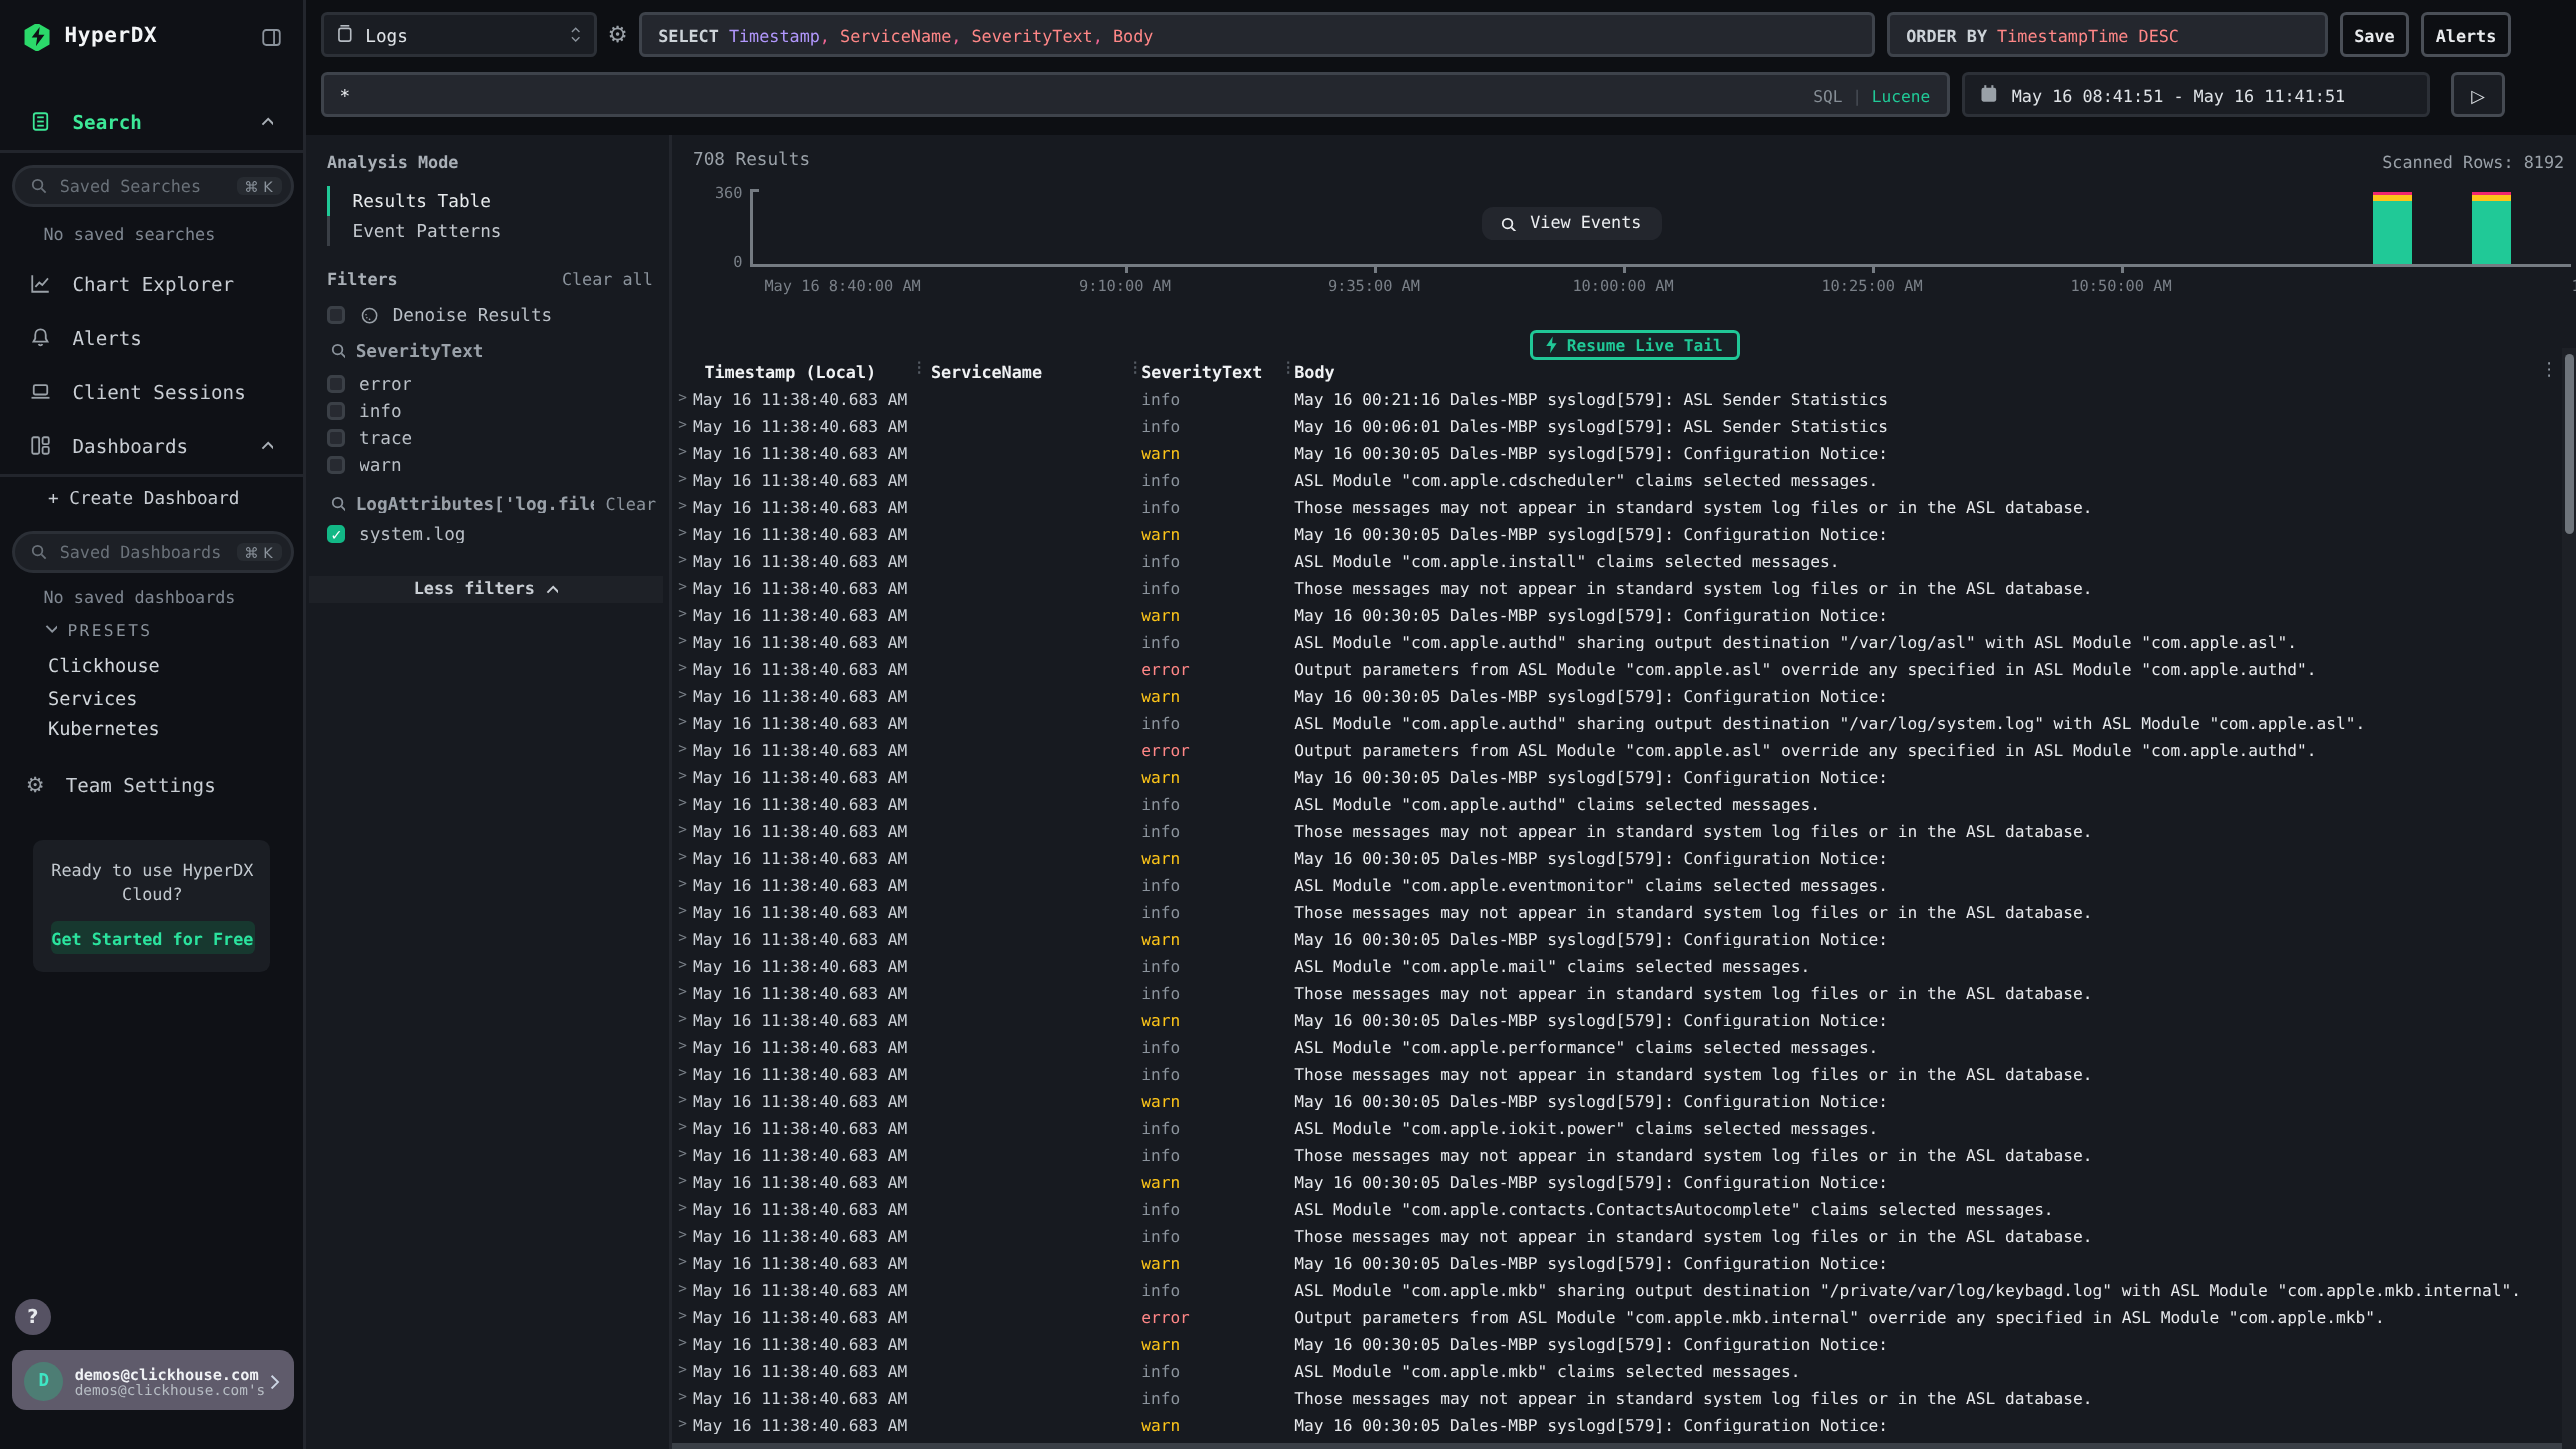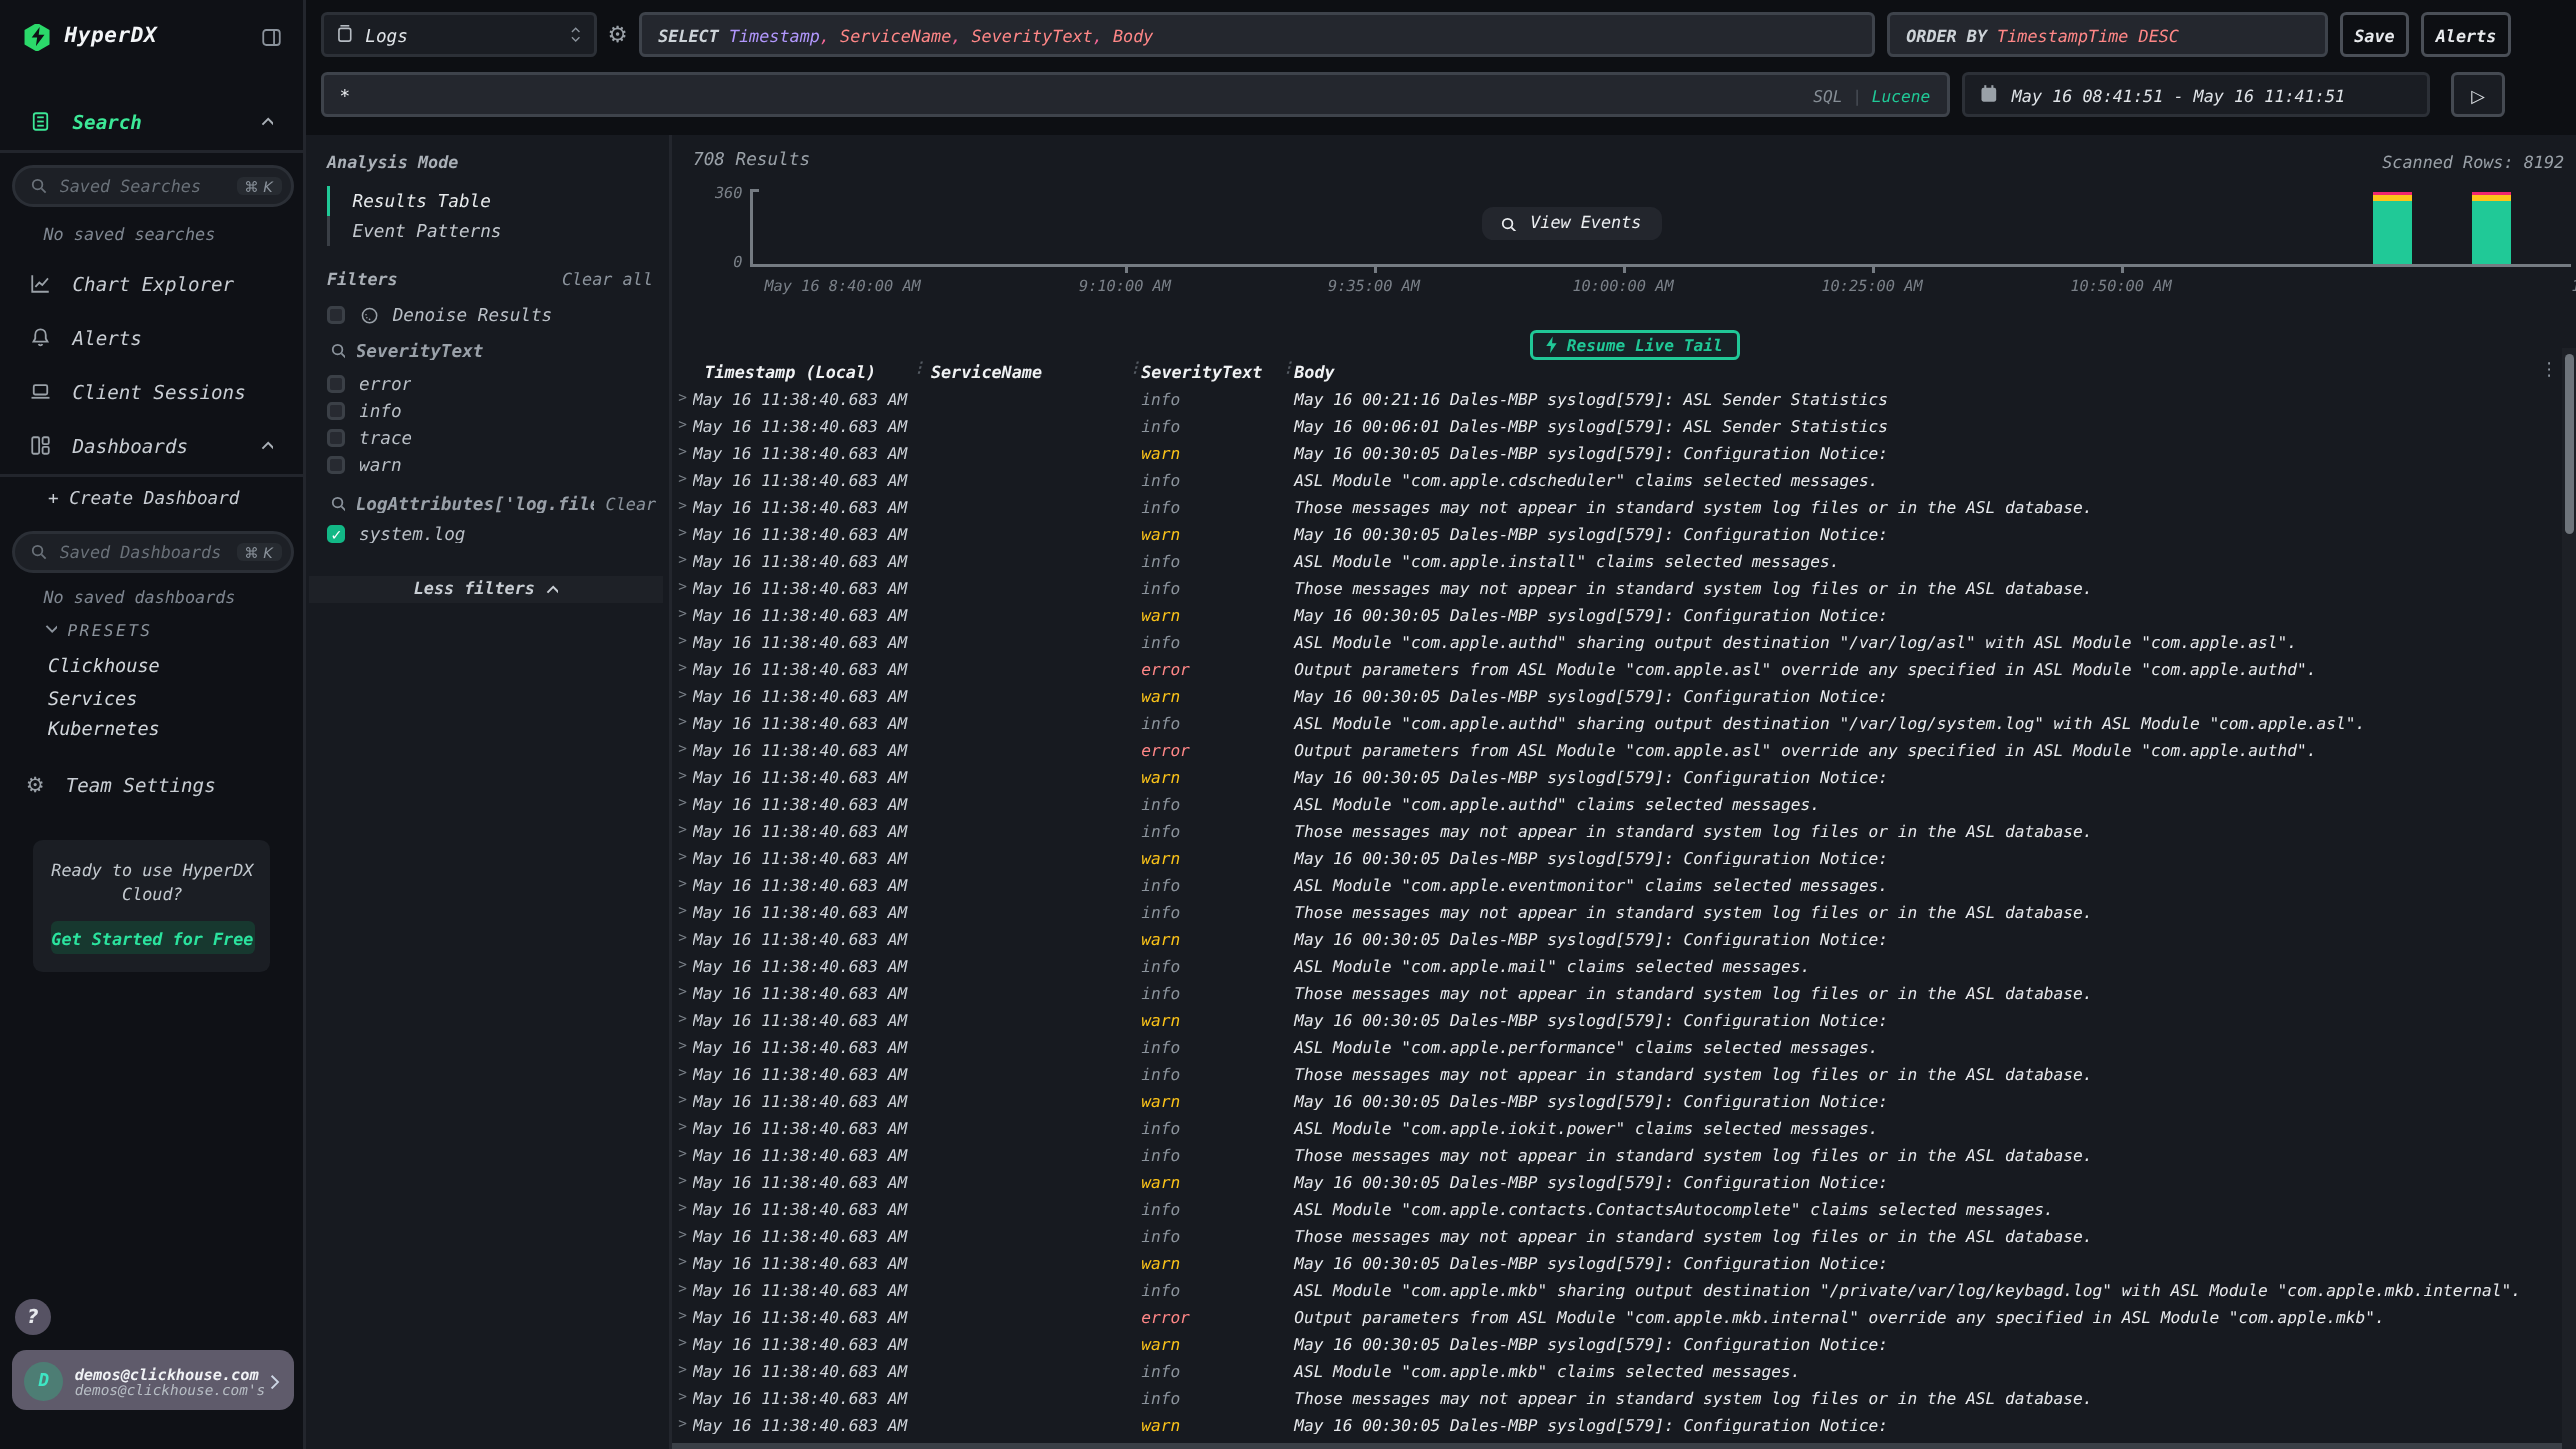--- a/index.html
+++ b/index.html
@@ -1,17 +1,17 @@
 <!DOCTYPE html>
 <html style="font-size:8.6px"><head>
 <meta charset="utf-8">
 <style>
   html,body{margin:0;padding:0;background:#0d0f13;}
   *{box-sizing:border-box;}
-  #stage{width:2576px;height:1449px;position:relative;overflow:hidden;font-style:italic;}
+  #stage{width:2576px;height:1449px;position:relative;overflow:hidden;}
   #app{width:859px;height:483px;position:absolute;left:0;top:0;transform:scale(3);transform-origin:0 0;
        font-family:"DejaVu Sans Mono","Liberation Mono",monospace;color:#c9ced4;background:#171a20;}
   svg{display:block;}
   .abs{position:absolute;}
 
   
   .sidebar{position:absolute;left:0;top:0;width:102px;height:483px;background:#0f1116;border-right:0.5px solid #23262d;}
   .brand-row{position:absolute;left:0;top:5.4px;width:100%;height:14px;display:flex;align-items:center;padding:0 7.5px;}
   .logo-hex{width:9.7px;height:9.7px;background:#2bd96a;clip-path:polygon(50% 0,93% 25%,93% 75%,50% 100%,7% 75%,7% 25%);
             display:flex;align-items:center;justify-content:center;border-radius:2.1px;}

